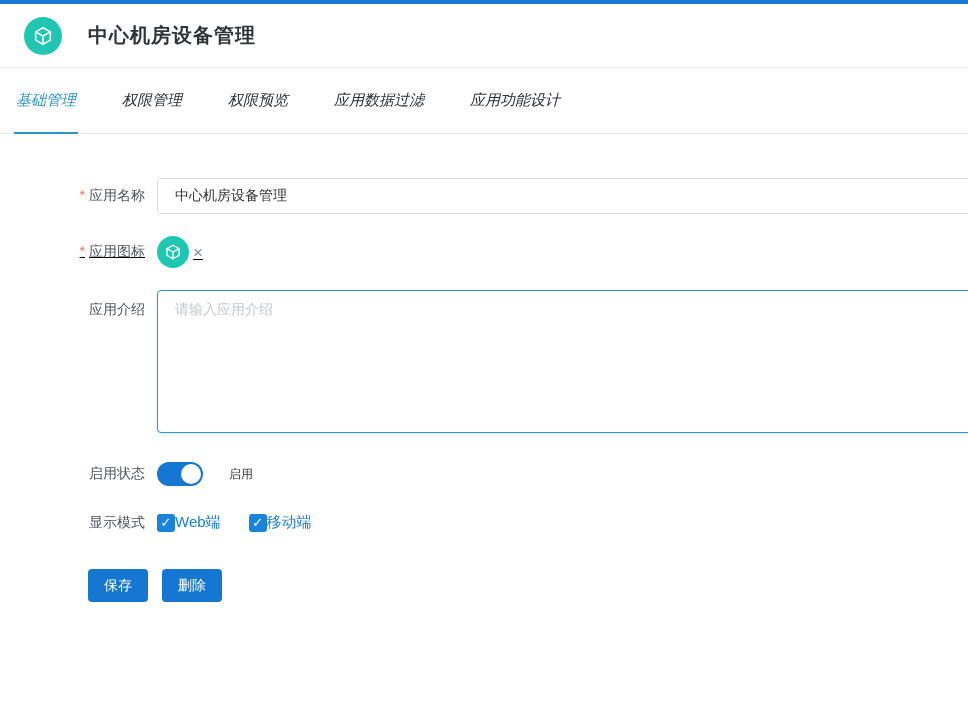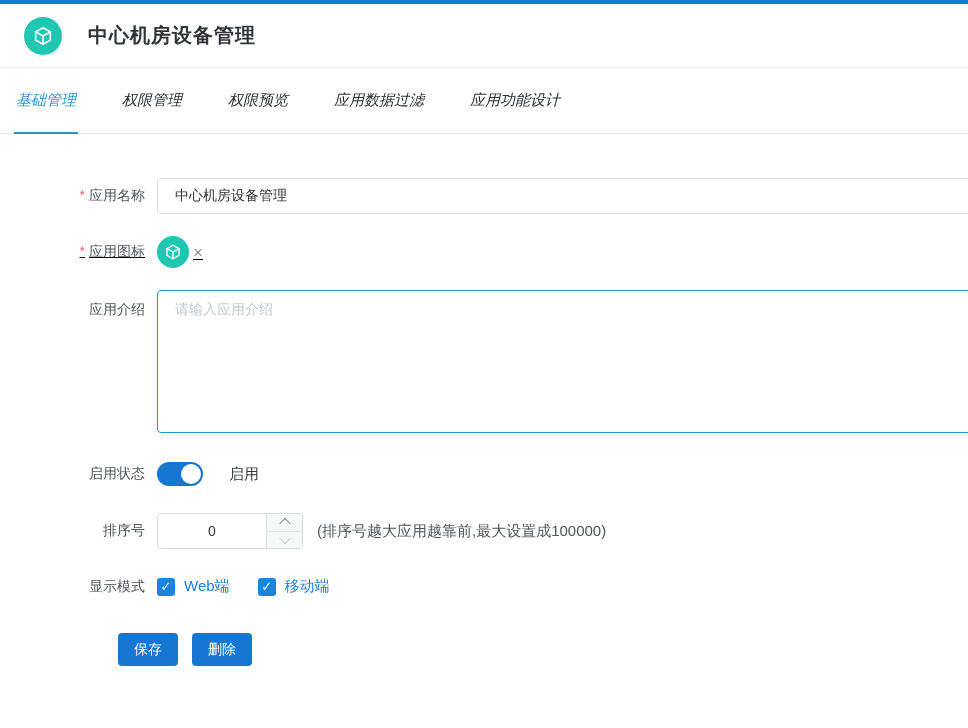--- a/index.html
+++ b/index.html
@@ -39,39 +39,39 @@
   .icon-remove{margin-left:4px;color:#8a9099;font-size:17px;line-height:1;cursor:pointer;user-select:none;}
 
   .row-intro{align-items:flex-start;margin-bottom:29px;}
   .row-intro .form-label{padding-top:11px;}
   .textarea{flex:1;height:143px;border:1px solid var(--textarea-focus);border-radius:4px;padding:10px 17px;font-size:14px;color:#333;resize:none;outline:none;margin-right:-10px;box-shadow:0 1px 4px rgba(80,170,220,.25);font-family:"Liberation Sans","DejaVu Sans",sans-serif;}
   .textarea::placeholder{color:#c3c7cd;}
 
   .row-status{margin-bottom:27px;}
   .toggle{width:46px;height:24px;border-radius:12px;background:var(--primary);position:relative;cursor:pointer;flex-shrink:0;}
   .toggle-knob{position:absolute;top:2px;right:2px;width:20px;height:20px;border-radius:50%;background:#fff;}
-  .toggle-text{margin-left:26px;font-size:15px;color:#33373d;}
+  .toggle-text{margin-left:26px;font-size:12px;color:#33373d;}
 
   .row-sort{margin-bottom:28px;}
   .number-input{display:flex;width:146px;height:36px;border:1px solid #d9dce3;border-radius:4px;overflow:hidden;background:#fff;}
   .number-value{flex:1;display:flex;align-items:center;justify-content:center;font-size:14px;color:#33373d;}
   .steppers{width:36px;border-left:1px solid #d9dce3;display:flex;flex-direction:column;background:#f7f8fa;}
   .step{flex:1;display:flex;align-items:center;justify-content:center;cursor:pointer;}
   .step-down{border-top:1px solid #e2e5ea;}
   .chev{width:8px;height:8px;border-left:1.5px solid #7d838c;border-top:1.5px solid #7d838c;transform:rotate(45deg) translate(1px,1px);}
   .chev.down{border-color:#c3c7cd;transform:rotate(225deg) translate(1px,1px);}
   .sort-hint{margin-left:14px;font-size:15px;color:#4e5358;}
 
   .row-mode{margin-bottom:37px;}
   .check-item{display:flex;align-items:center;margin-right:28px;cursor:pointer;}
   .check-box{width:18px;height:18px;border-radius:3px;background:#1a84dd;display:flex;align-items:center;justify-content:center;color:#fff;font-size:13px;font-weight:bold;line-height:1;}
-  .check-label{margin-left:9px;font-size:15px;color:var(--checkbox-label);}
+  .check-label{font-size:15px;color:var(--checkbox-label);}
 
   .row-actions{margin-bottom:0;}
-  .row-actions .btn-wrap{display:flex;margin-left:118px;}
+  .row-actions .btn-wrap{display:flex;margin-left:88px;}
   .btn{min-width:60px;height:33px;border:none;border-radius:4px;background:var(--primary);color:#fff;font-size:14px;cursor:pointer;padding:0 14px;font-family:"Liberation Sans","DejaVu Sans",sans-serif;}
   .btn + .btn{margin-left:14px;}
 </style>
 </head>
 <body>
 
 <div class="topbar"></div>
 
 <div class="header">
   <div class="app-avatar">
@@ -119,35 +119,20 @@
   </div>
 
   <div class="form-row row-status">
     <div class="form-label">启用状态</div>
     <div class="toggle">
       <div class="toggle-knob"></div>
     </div>
     <span class="toggle-text">启用</span>
   </div>
 
-  <div class="form-row row-sort">
-    <div class="form-label">排序号</div>
-    <div class="number-input">
-      <input class="number-value" style="border: none; outline: none; width: 100%; text-align: center; background: transparent;" value="0">
-      <div class="steppers">
-        <div class="step">
-            <span class="chev"></span>
-          </div>
-        <div class="step step-down">
-            <span class="chev down"></span>
-          </div>
-      </div>
-    </div>
-    <span class="sort-hint">(排序号越大应用越靠前,最大设置成100000)</span>
-  </div>
 
   <div class="form-row row-mode">
     <div class="form-label">显示模式</div>
     <div class="check-item">
       <span class="check-box">✓</span>
       <span class="check-label">Web端</span>
     </div>
     <div class="check-item">
       <span class="check-box">✓</span>
       <span class="check-label">移动端</span>

